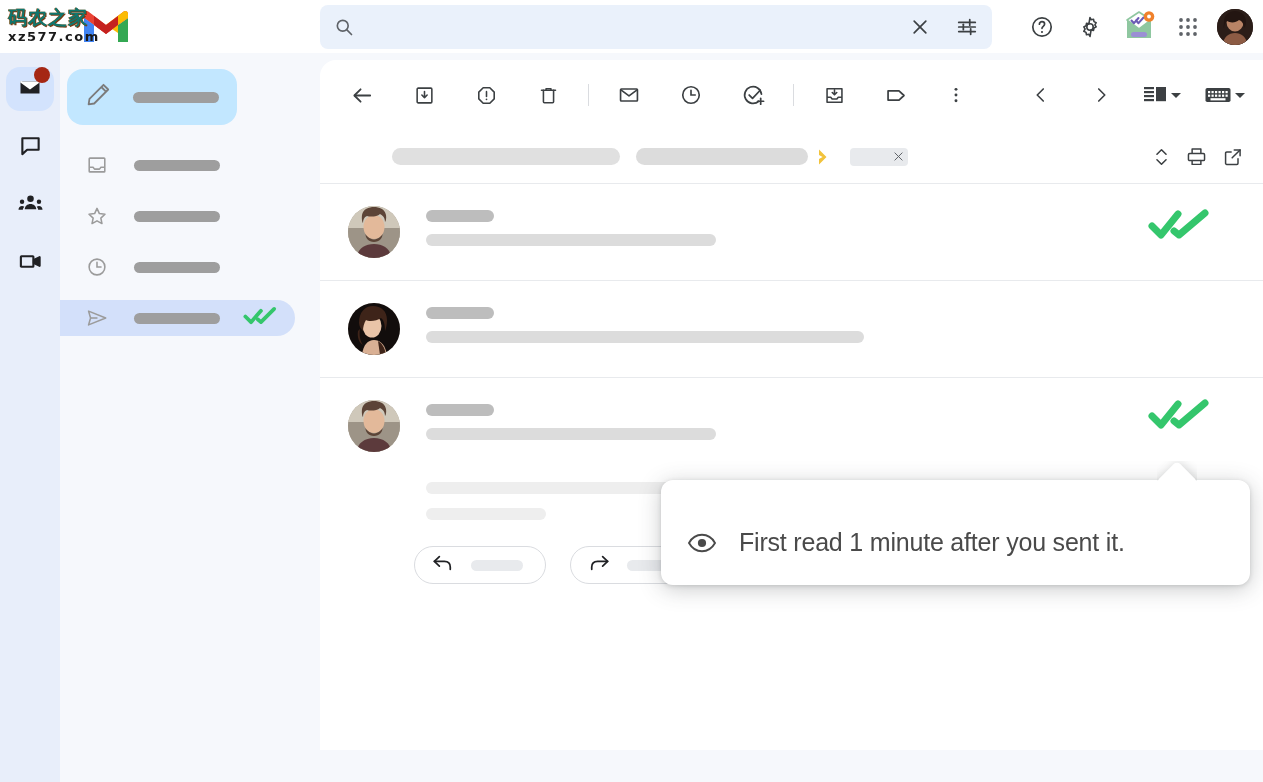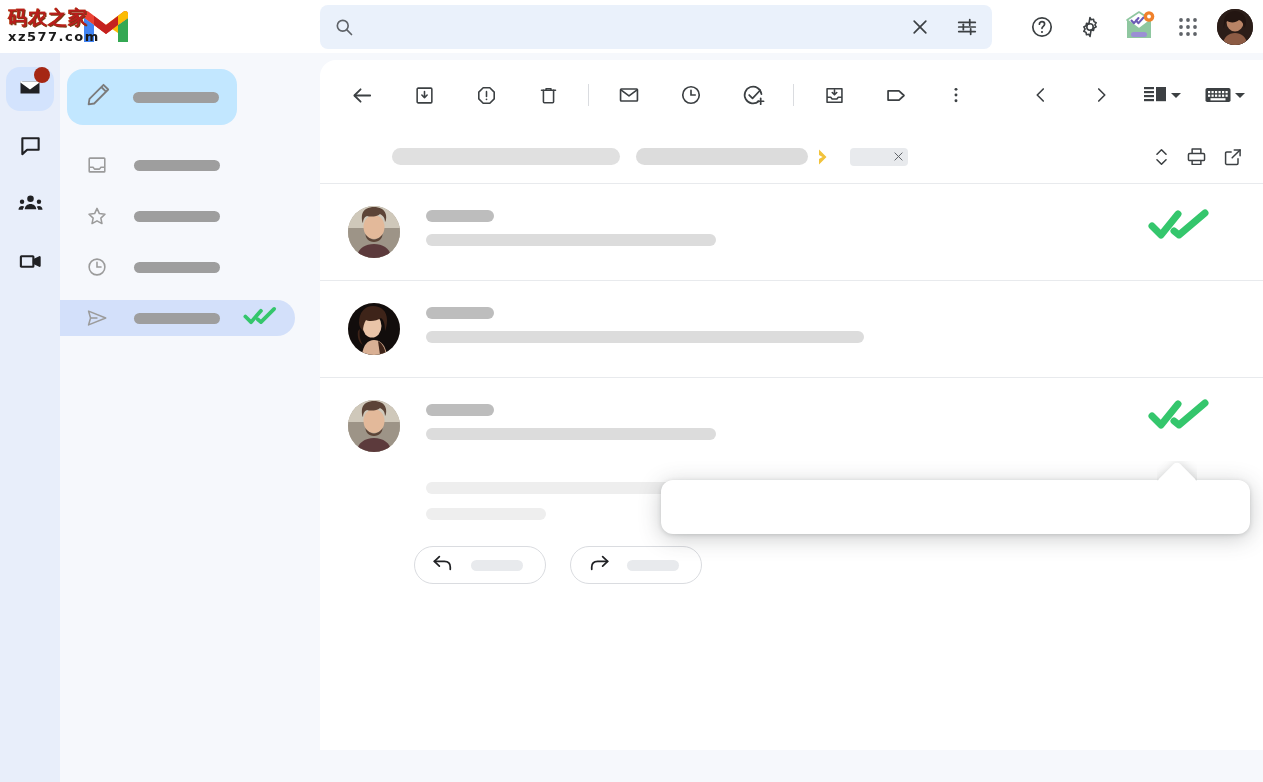--- a/index.html
+++ b/index.html
@@ -26,21 +26,21 @@
     top: 8px;
     width: 110px;
     z-index: 60;
     pointer-events: none;
     line-height: 1;
   }
   .wm-cn {
     font-family: "DejaVu Sans", sans-serif;
     font-size: 19px;
     font-weight: bold;
-    color: #b91c1c;
+    color: #0f766e;
     letter-spacing: 1px;
     text-shadow: 1px 1px 0 #7a3a12, -0.5px -0.5px 0 #b55c1d;
     white-space: nowrap;
   }
   .wm-url {
     font-family: "DejaVu Sans", sans-serif;
     font-size: 13px;
     font-weight: bold;
     color: #1a1a1a;
     letter-spacing: 1.5px;
@@ -836,20 +836,29 @@
         <span class="pl-bar"></span>
       </div>
     </div>
 
   </div>
 
   <div class="tooltip">
     <div class="tt-arrow"></div>
 
 
+    <div class="tt-line" style="margin-top:22px;">
+      <span style="display:flex;">
+        <svg width="30" height="22" viewBox="0 0 30 22" fill="none" stroke="#4a4a4a" stroke-width="1.9">
+          <path d="M2 11C5 5.6 9.8 2.8 15 2.8S25 5.6 28 11c-3 5.4-7.8 8.2-13 8.2S5 16.4 2 11z"></path>
+          <circle cx="15" cy="11" r="4.1" fill="#4a4a4a" stroke="none"></circle>
+        </svg>
+      </span>
+      <span class="tt-line-text">First read 1 minute after you sent it.</span>
+    </div>
   </div>
 
   <div class="watermark">
     <div class="wm-cn">码农之家</div>
     <div class="wm-url">xz577.com</div>
   </div>
 
 </div>
 
 </body></html>

